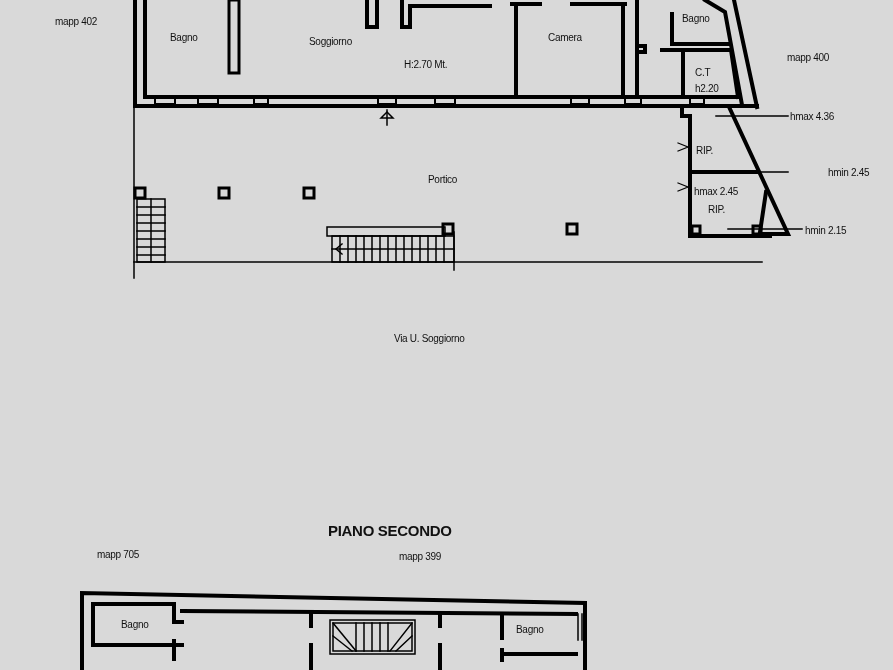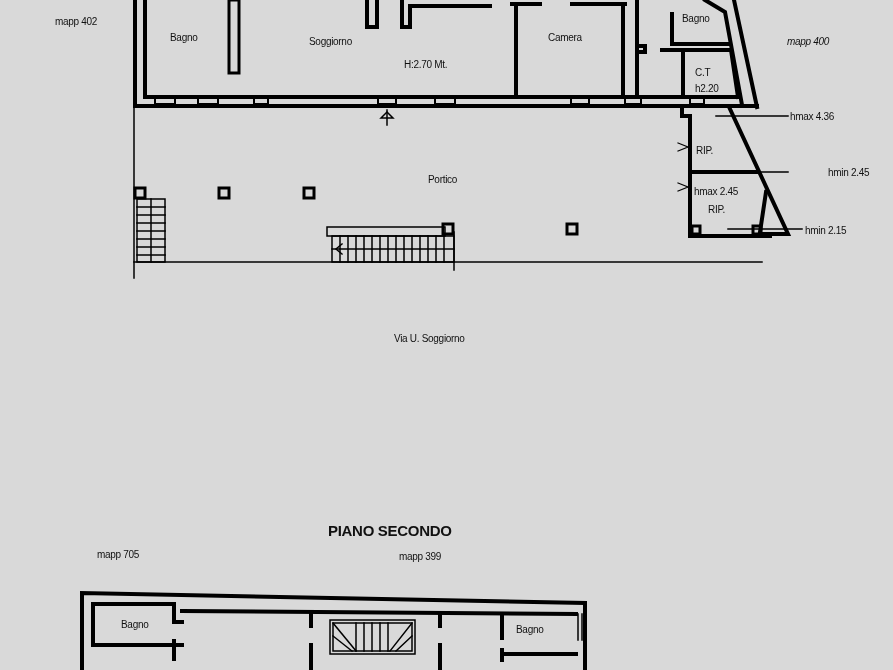--- a/index.html
+++ b/index.html
@@ -160,21 +160,21 @@
 </svg>
 
 <div class="lbl" style="left:55px;top:16px;">mapp 402</div>
 <div class="lbl" style="left:170px;top:32px;">Bagno</div>
 <div class="lbl" style="left:309px;top:36px;">Soggiorno</div>
 <div class="lbl" style="left:404px;top:59px;">H:2.70 Mt.</div>
 <div class="lbl" style="left:548px;top:32px;">Camera</div>
 <div class="lbl" style="left:682px;top:13px;">Bagno</div>
 <div class="lbl" style="left:695px;top:67px;">C.T</div>
 <div class="lbl" style="left:695px;top:83px;">h2.20</div>
-<div class="lbl" style="left:787px;top:36px;font-style:italic;">mapp 400</div>
+<div class="lbl" style="left:787px;top:52px;">mapp 400</div>
 <div class="lbl" style="left:790px;top:111px;">hmax 4.36</div>
 <div class="lbl" style="left:696px;top:145px;">RIP.</div>
 <div class="lbl" style="left:792px;top:167px;padding-left:36px;">hmin 2.45</div>
 <div class="lbl" style="left:694px;top:186px;">hmax 2.45</div>
 <div class="lbl" style="left:708px;top:204px;">RIP.</div>
 <div class="lbl" style="left:805px;top:225px;">hmin 2.15</div>
 <div class="lbl" style="left:428px;top:174px;">Portico</div>
 <div class="lbl" style="left:394px;top:333px;">Via U. Soggiorno</div>
 
 <div class="lbl title" style="left:328px;top:522px;">PIANO SECONDO</div>

